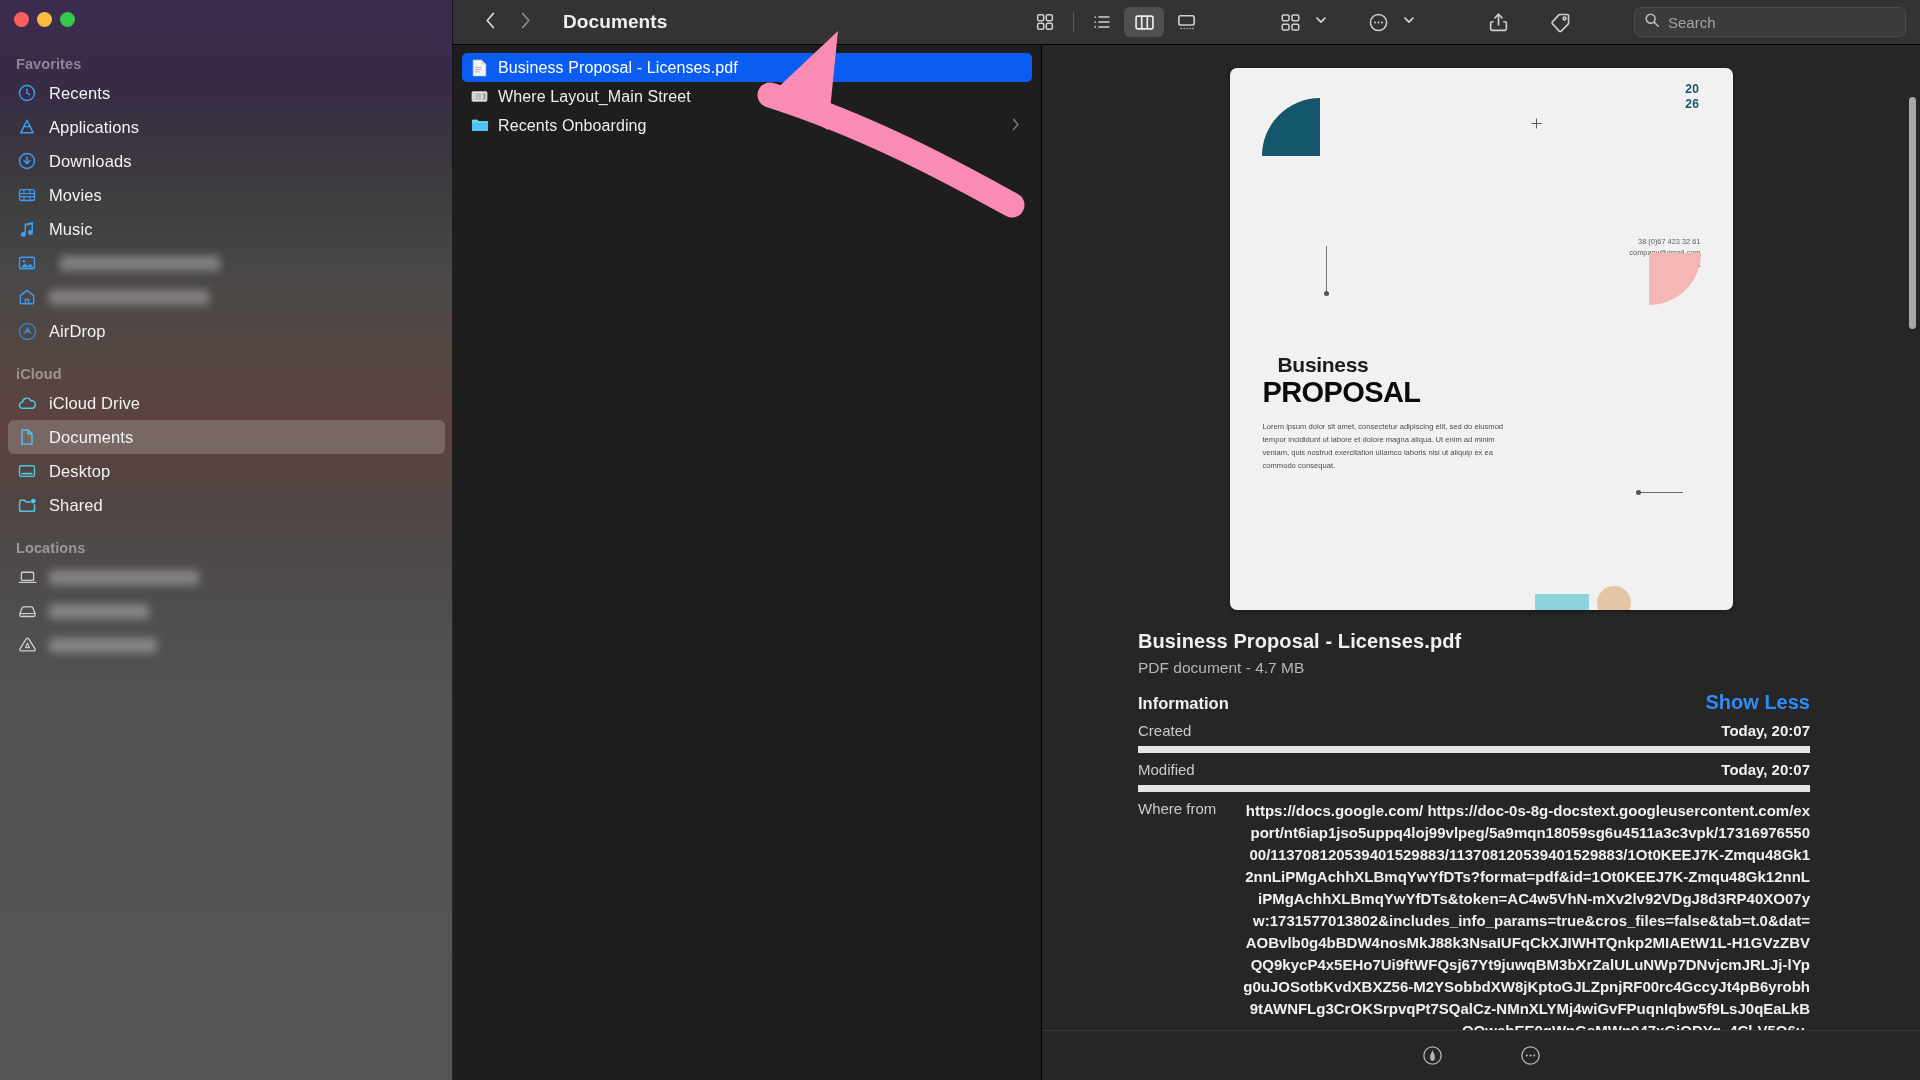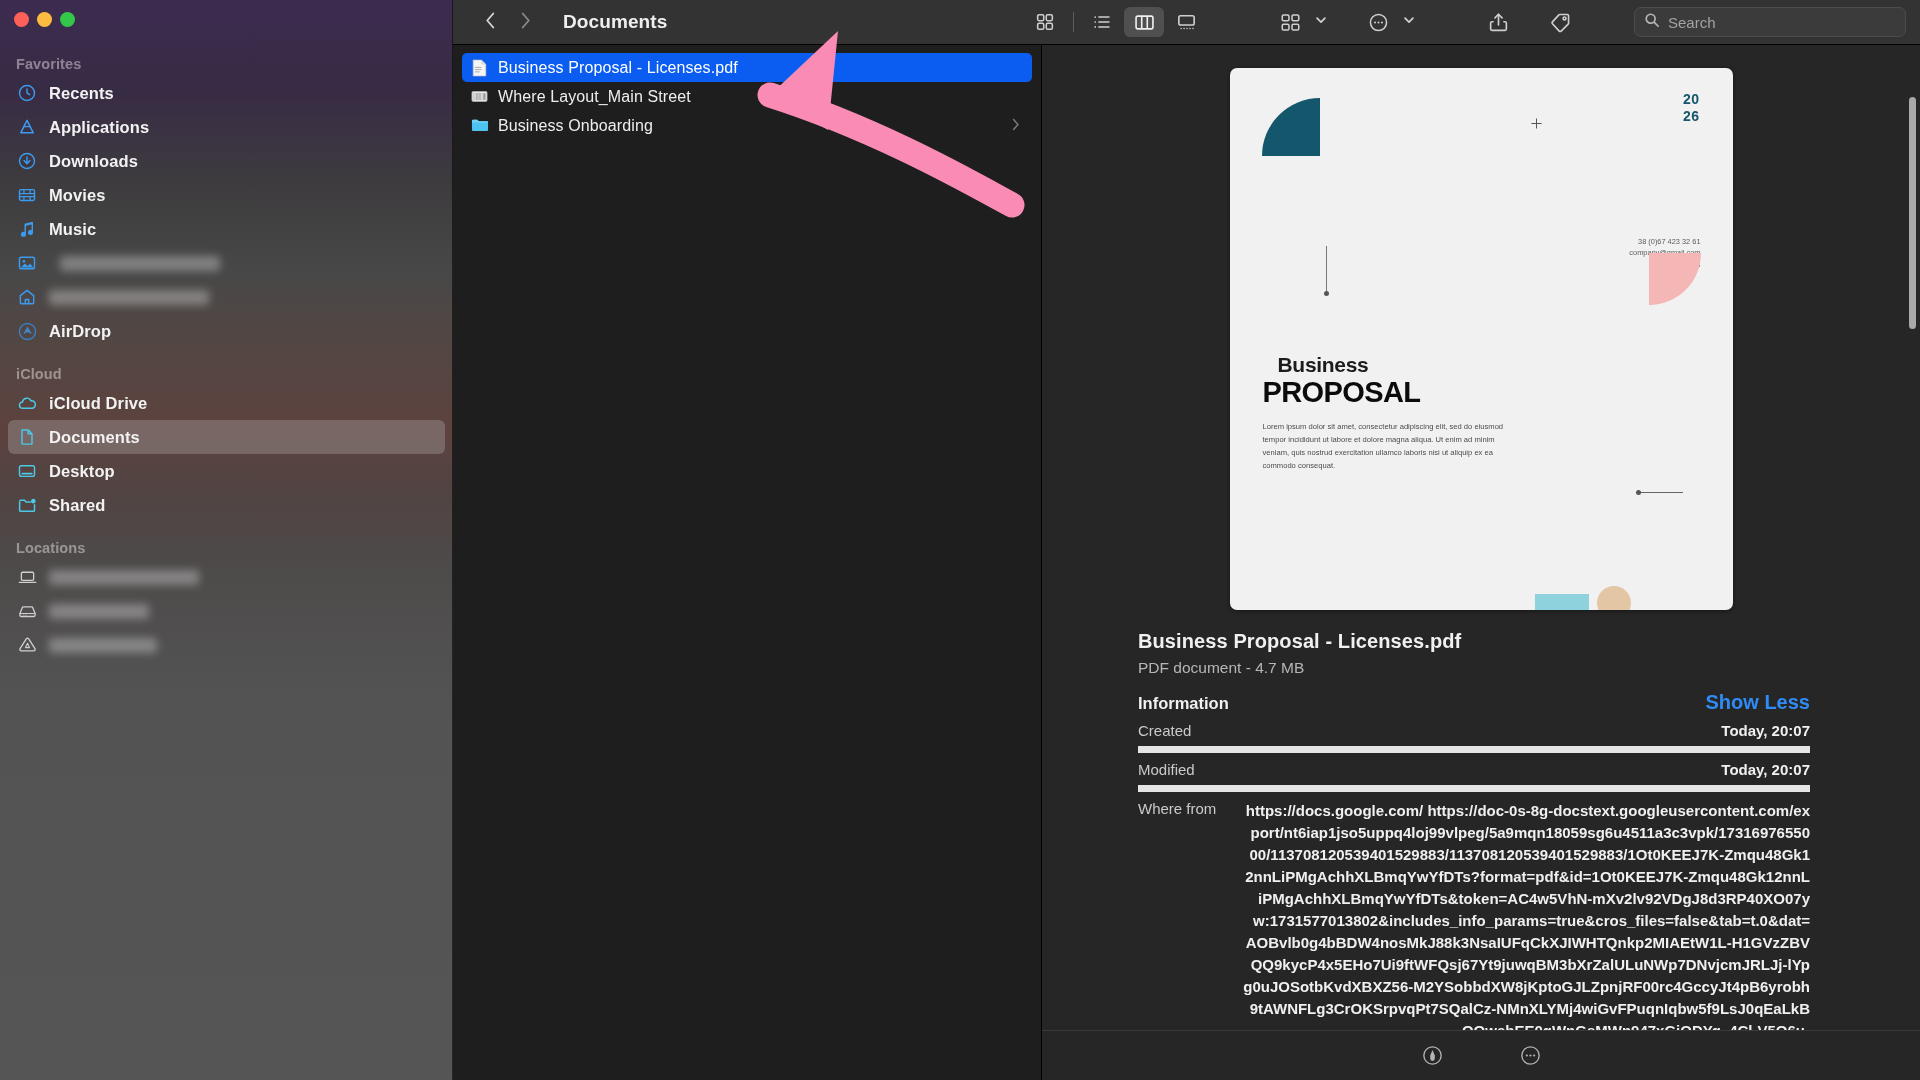--- a/index.html
+++ b/index.html
@@ -45,21 +45,21 @@
   }
   .sb-item {
     display:flex; align-items:center; gap:11px;
     height:34px; margin:0 8px; padding-left:8px;
     border-radius:6px; cursor:default;
   }
   .sb-item.selected { background:rgba(190,190,190,0.30); }
   .sb-ico { width:22px; height:22px; flex:0 0 22px; display:flex; align-items:center; justify-content:center; }
   .sb-ico svg { display:block; }
   .sb-label {
-    font-size:16.5px; color:#f2f2f2; font-weight:700; letter-spacing:0.1px;
+    font-size:16.5px; color:#f2f2f2; font-weight:400; letter-spacing:0.1px;
     white-space:nowrap; overflow:hidden;
   }
   .redact {
     height:15px; border-radius:3px;
     background:rgba(210,210,210,0.42);
     filter:blur(4px);
   }
   .redact.w1{ width:160px; } .redact.w2{ width:110px; } .redact.w3{ width:100px; } .redact.w4{ width:108px; }
 
   
@@ -129,22 +129,22 @@
   }
   .q-teal {
     position:absolute; left:32px; top:30px; width:58px; height:58px;
     background:#14566b; border-top-left-radius:58px;
   }
   .q-pink {
     position:absolute; right:32px; top:185px; width:52px; height:52px;
     background:#f5b6b6; border-bottom-right-radius:52px;
   }
   .yr {
-    position:absolute; right:33px; top:23px; text-align:right;
-    font-size:14px; font-weight:700; color:#14566b; line-height:1.22; letter-spacing:.5px;
+    position:absolute; right:33px; top:14px; text-align:right;
+    font-size:12px; font-weight:700; color:#14566b; line-height:1.22; letter-spacing:.5px;
   }
   .plus {
     position:absolute; left:300px; top:48px; width:13px; height:13px; color:#555;
   }
   .vline {
     position:absolute; left:96px; top:178px; width:1px; height:48px; background:#777;
   }
   .vline::after{
     content:""; position:absolute; left:-2px; bottom:-2px; width:5px; height:5px;
     border-radius:50%; background:#555;
@@ -533,21 +533,21 @@
           <span class="file-name">Where Layout_Main Street</span>
         </div>
 
         <div class="file-row">
           <span class="file-ico">
             <svg width="18" height="15" viewBox="0 0 19 15">
               <path d="M1 2.6a1.1 1.1 0 0 1 1.1-1.1h4.5l1.6 1.6h8.7a1.1 1.1 0 0 1 1.1 1.1v8.1a1.1 1.1 0 0 1-1.1 1.1H2.1A1.1 1.1 0 0 1 1 12.3z" fill="#4cc3f0"></path>
               <path d="M1 4.6h17v-.4a1.1 1.1 0 0 0-1.1-1.1H8.2L6.6 1.5H2.1A1.1 1.1 0 0 0 1 2.6z" fill="#6fd2f5"></path>
             </svg>
           </span>
-          <span class="file-name">Business Onboarding</span>
+          <span class="file-name">Recents Onboarding</span>
           <span class="row-chev">
             <svg width="8" height="13" viewBox="0 0 8 13" fill="none" stroke="#9b9b9b" stroke-width="1.5" stroke-linecap="round" stroke-linejoin="round">
                 <path d="M1.6 1.6 6 6.5l-4.4 4.9"></path>
               </svg>
           </span>
         </div>
       </div>
 
       <div class="col-preview">
         <div class="pv-scroll">

